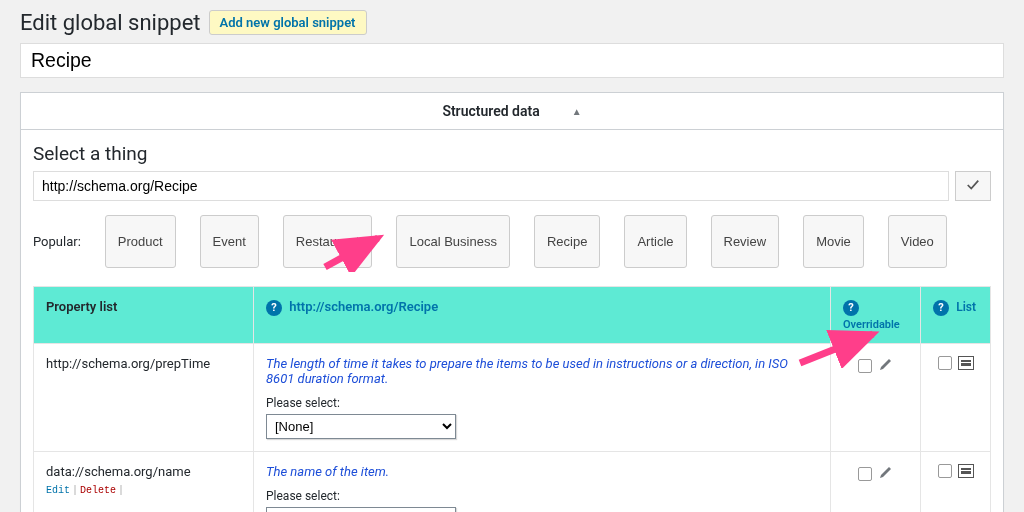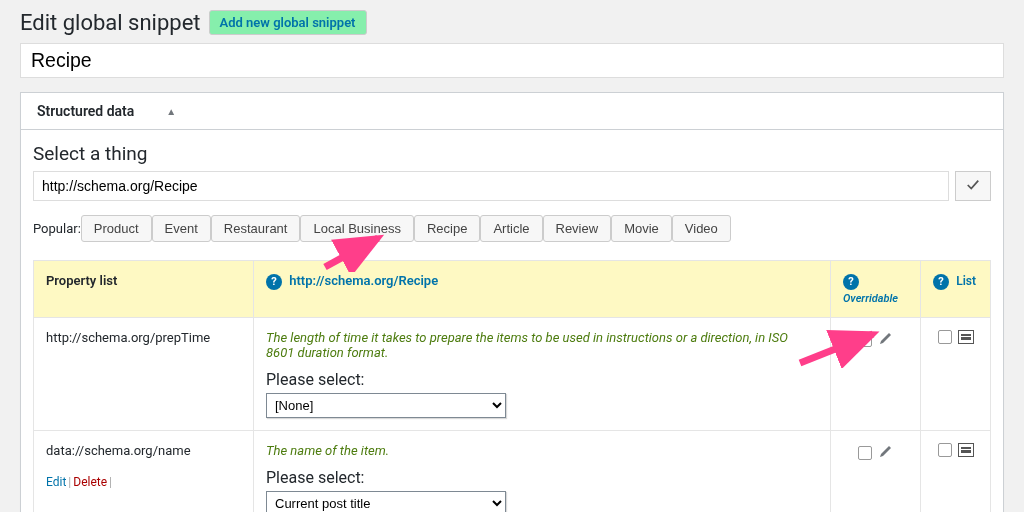--- a/index.html
+++ b/index.html
@@ -1,46 +1,46 @@
 <!DOCTYPE html>
 <html><head>
 <meta charset="utf-8">
 <style>
   * { box-sizing: border-box; margin: 0; padding: 0; }
   body { font-family: -apple-system, BlinkMacSystemFont, "Segoe UI", Roboto, sans-serif; background: #f1f1f1; color: #23282d; font-size: 13px; }
   .wrap { padding: 10px 20px; }
   .header-row { display: flex; align-items: center; gap: 8px; margin-bottom: 8px; }
   h1 { font-size: 22px; font-weight: 400; color: #23282d; }
-  .page-title-action { display: inline-block; padding: 4px 10px; font-size: 13px; color: #0073aa; border: 1px solid #ccc; background: #86efac; border-radius: 3px; cursor: pointer; font-weight: 600; }
+  .page-title-action { display: inline-block; padding: 4px 10px; font-size: 13px; color: #0073aa; border: 1px solid #ccc; background: #fef9c3; border-radius: 3px; cursor: pointer; font-weight: 600; }
   .title-input { width: 100%; font-size: 1.5em; padding: 5px 10px; border: 1px solid #ddd; background: #fff; margin-bottom: 14px; }
   .postbox { background: #fff; border: 1px solid #ccd0d4; box-shadow: 0 1px 1px rgba(0,0,0,0.04); margin-bottom: 20px; }
-  .postbox-header { border-bottom: 1px solid #ccd0d4; padding: 10px 16px; display: flex; justify-content: flex-start; align-items: center; gap: 32px; }
+  .postbox-header { border-bottom: 1px solid #ccd0d4; padding: 10px 16px; display: flex; justify-content: center; align-items: center; gap: 32px; }
   .postbox-header h2 { font-size: 14px; font-weight: 600; }
   .toggle-indicator { color: #72777c; cursor: pointer; font-size: 10px; }
   .inside { padding: 12px; }
   .field-label { display: block; margin-bottom: 6px; font-size: 19px; }
   .thing-row { display: flex; gap: 6px; align-items: stretch; margin-bottom: 14px; }
   .thing-input { flex: 1; padding: 6px 8px; border: 1px solid #ddd; font-size: 14px; }
   .confirm-btn { width: 36px; border: 1px solid #ccc; background: #f7f7f7; cursor: pointer; display:flex; align-items:center; justify-content:center; }
-  .popular-row { display: flex; align-items: center; gap: 0; flex-wrap: wrap; margin-bottom: 18px; }
+  .popular-row { display: flex; align-items: center; gap: 24px; flex-wrap: wrap; margin-bottom: 18px; }
   .popular-label { font-size: 13px; }
-  .pop-btn { padding: 5px 12px; border: 1px solid #ccc; background: #f7f7f7; border-radius: 3px; cursor: pointer; font-size: 13px; color: #444; }
+  .pop-btn { padding: 18px 12px; border: 1px solid #ccc; background: #f7f7f7; border-radius: 3px; cursor: pointer; font-size: 13px; color: #444; }
   .prop-table { width: 100%; border: 1px solid #e5e5e5; border-collapse: collapse; }
   .prop-table th, .prop-table td { border: 1px solid #e5e5e5; padding: 12px; vertical-align: top; font-size: 13px; text-align: left; }
-  .prop-table thead th { font-weight: 600; background: #fef9c3; }
+  .prop-table thead th { font-weight: 600; background: #5eead4; }
   .col-prop { width: 220px; }
   .col-ov { width: 90px; text-align: center; }
   .col-list { width: 70px; text-align: center; }
   .link { color: #0073aa; font-weight: 600; }
-  .desc { font-style: italic; color: #4d7c0f; margin-bottom: 10px; }
-  .select-label { font-size: 16px; margin-bottom: 4px; display:block; }
-  .select-box { width: 240px; padding: 3px 4px; border: 1px solid #7e8993; background: #fff; font-size: 13px; box-shadow: 1px 1px 1px rgba(0,0,0,0.15); }
+  .desc { font-style: italic; color: #1d4ed8; margin-bottom: 10px; }
+  .select-label { font-size: 12px; margin-bottom: 4px; display:block; }
+  .select-box { width: 190px; padding: 3px 4px; border: 1px solid #7e8993; background: #fff; font-size: 13px; box-shadow: 1px 1px 1px rgba(0,0,0,0.15); }
   .help-icon { display:inline-block; width:16px; height:16px; border-radius:50%; background:#0073aa; color:#fff; font-weight:bold; font-size:11px; text-align:center; line-height:16px; margin-right:4px; }
   .th-center { text-align:center; }
-  .row-actions { margin-top: 17px; font-size: 12px; }
+  .row-actions { margin-top: 6px; font-size: 10px; font-family: Liberation Mono, monospace; }
   .row-actions .edit { color:#0073aa; cursor:pointer; }
   .row-actions .sep { color:#aaa; margin: 0 2px;}
   .row-actions .delete { color:#a00; cursor:pointer; }
   .cell-icons { display:flex; align-items:center; justify-content:center; gap:6px; }
   .chk { width:14px; height:14px; border:1px solid #999; border-radius:2px; display:inline-block; cursor:pointer; }
   .list-icon { display:inline-block; width:16px; height:14px; border:1.5px solid #555; position:relative; }
   .list-icon::before,.list-icon::after { content:""; position:absolute; left:2px; right:2px; height:1.5px; background:#555; }
   .list-icon::before { top:3px; }
   .list-icon::after { bottom:3px; }
   .list-icon .mid { position:absolute; left:2px; right:2px; top:6px; height:1.5px; background:#555;}
@@ -92,21 +92,21 @@
       <table class="prop-table">
         <thead>
           <tr>
             <th class="col-prop">Property list</th>
             <th>
               <span class="help-icon">?</span>
               <a class="link">http://schema.org/Recipe</a>
             </th>
             <th class="col-ov th-center">
               <span class="help-icon">?</span><br>
-              <span class="link" style="font-size:11px;font-style:italic;">Overridable</span>
+              <span class="link" style="font-size:11px;">Overridable</span>
             </th>
             <th class="col-list th-center">
               <span class="help-icon">?</span>
               <span class="link" style="font-size:12px;">List</span>
             </th>
           </tr>
         </thead>
         <tbody id="rows-body">
             <tr>
               <td class="col-prop">

